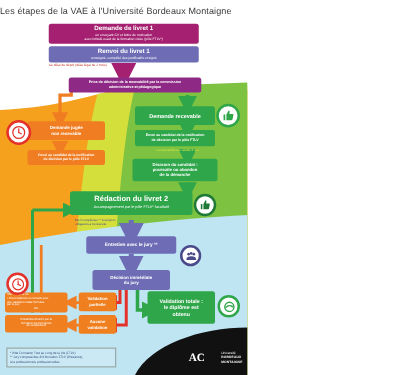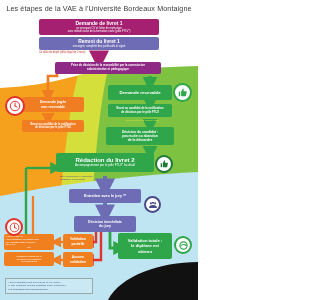--- a/index.html
+++ b/index.html
@@ -11,21 +11,20 @@
     position:relative;
   }
   #stage{position:absolute;inset:0;width:198px;height:300px;overflow:hidden;}
 
   
   .bg-svg{position:absolute;left:0;top:0;width:198px;height:300px;}
 
   
   .title{
     position:absolute;left:0;top:4px;width:198px;
-    text-align:center;
     font-size:7.2px;line-height:9px;
     color:#3a3a3a;
     letter-spacing:.1px;
     font-weight:400;
   }
 
   
   .box{
     position:absolute;
     box-sizing:border-box;
@@ -332,14 +331,22 @@
       <path d="M17 9 L18.4 12.4 L15 12.8 Z" fill="#2fa64a"></path>
     </svg>
   </div>
 
   <div class="foot">
     <div>* Pôle Formation Tout au Long de la Vie (FTLV)</div>
     <div>** Jury composé des 2/3 formation FTLV (Présence),</div>
     <div>    à la professionnels professionnelles</div>
   </div>
 
+  <div class="logo-wrap">
+    <div class="logo-mark">AC</div>
+    <div class="logo-txt">
+      <div class="l1">Université</div>
+      <div class="l2">BORDEAUX</div>
+      <div class="l2">MONTAIGNE</div>
+    </div>
+  </div>
 
 </div>
 
 </body></html>

